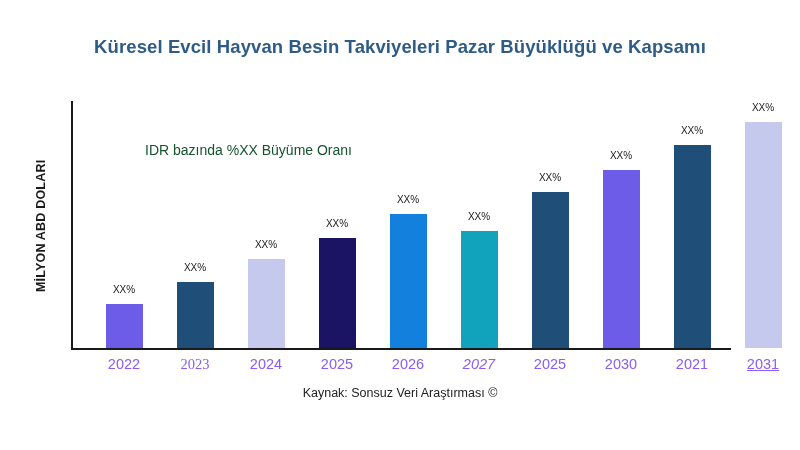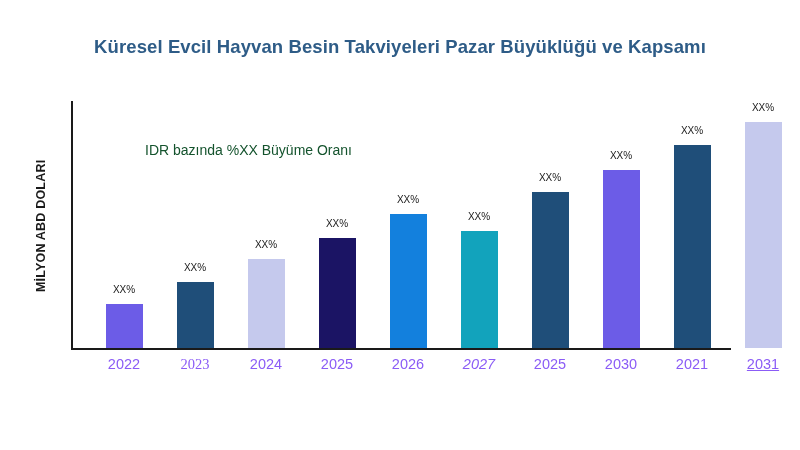--- a/index.html
+++ b/index.html
@@ -177,14 +177,15 @@
       <div class="bar" style="left: 673.5px; height: 203px; background: rgb(31, 78, 121);"></div>
       <div class="bar-value" style="left: 657px; top: 125px;">XX%</div>
       <div class="tick-label" style="left: 657px;">2021</div>
       <div class="bar" style="left: 744.5px; height: 226px; background: rgb(197, 201, 237);"></div>
       <div class="bar-value" style="left: 728px; top: 102px;">XX%</div>
       <div class="tick-label" style="left: 728px; text-decoration: underline;">2031</div>
     </div>
 
   <div class="annotation">IDR bazında %XX Büyüme Oranı</div>
 
+  <div class="source">Kaynak: Sonsuz Veri Araştırması ©</div>
 
 </div>
 
 </body></html>

